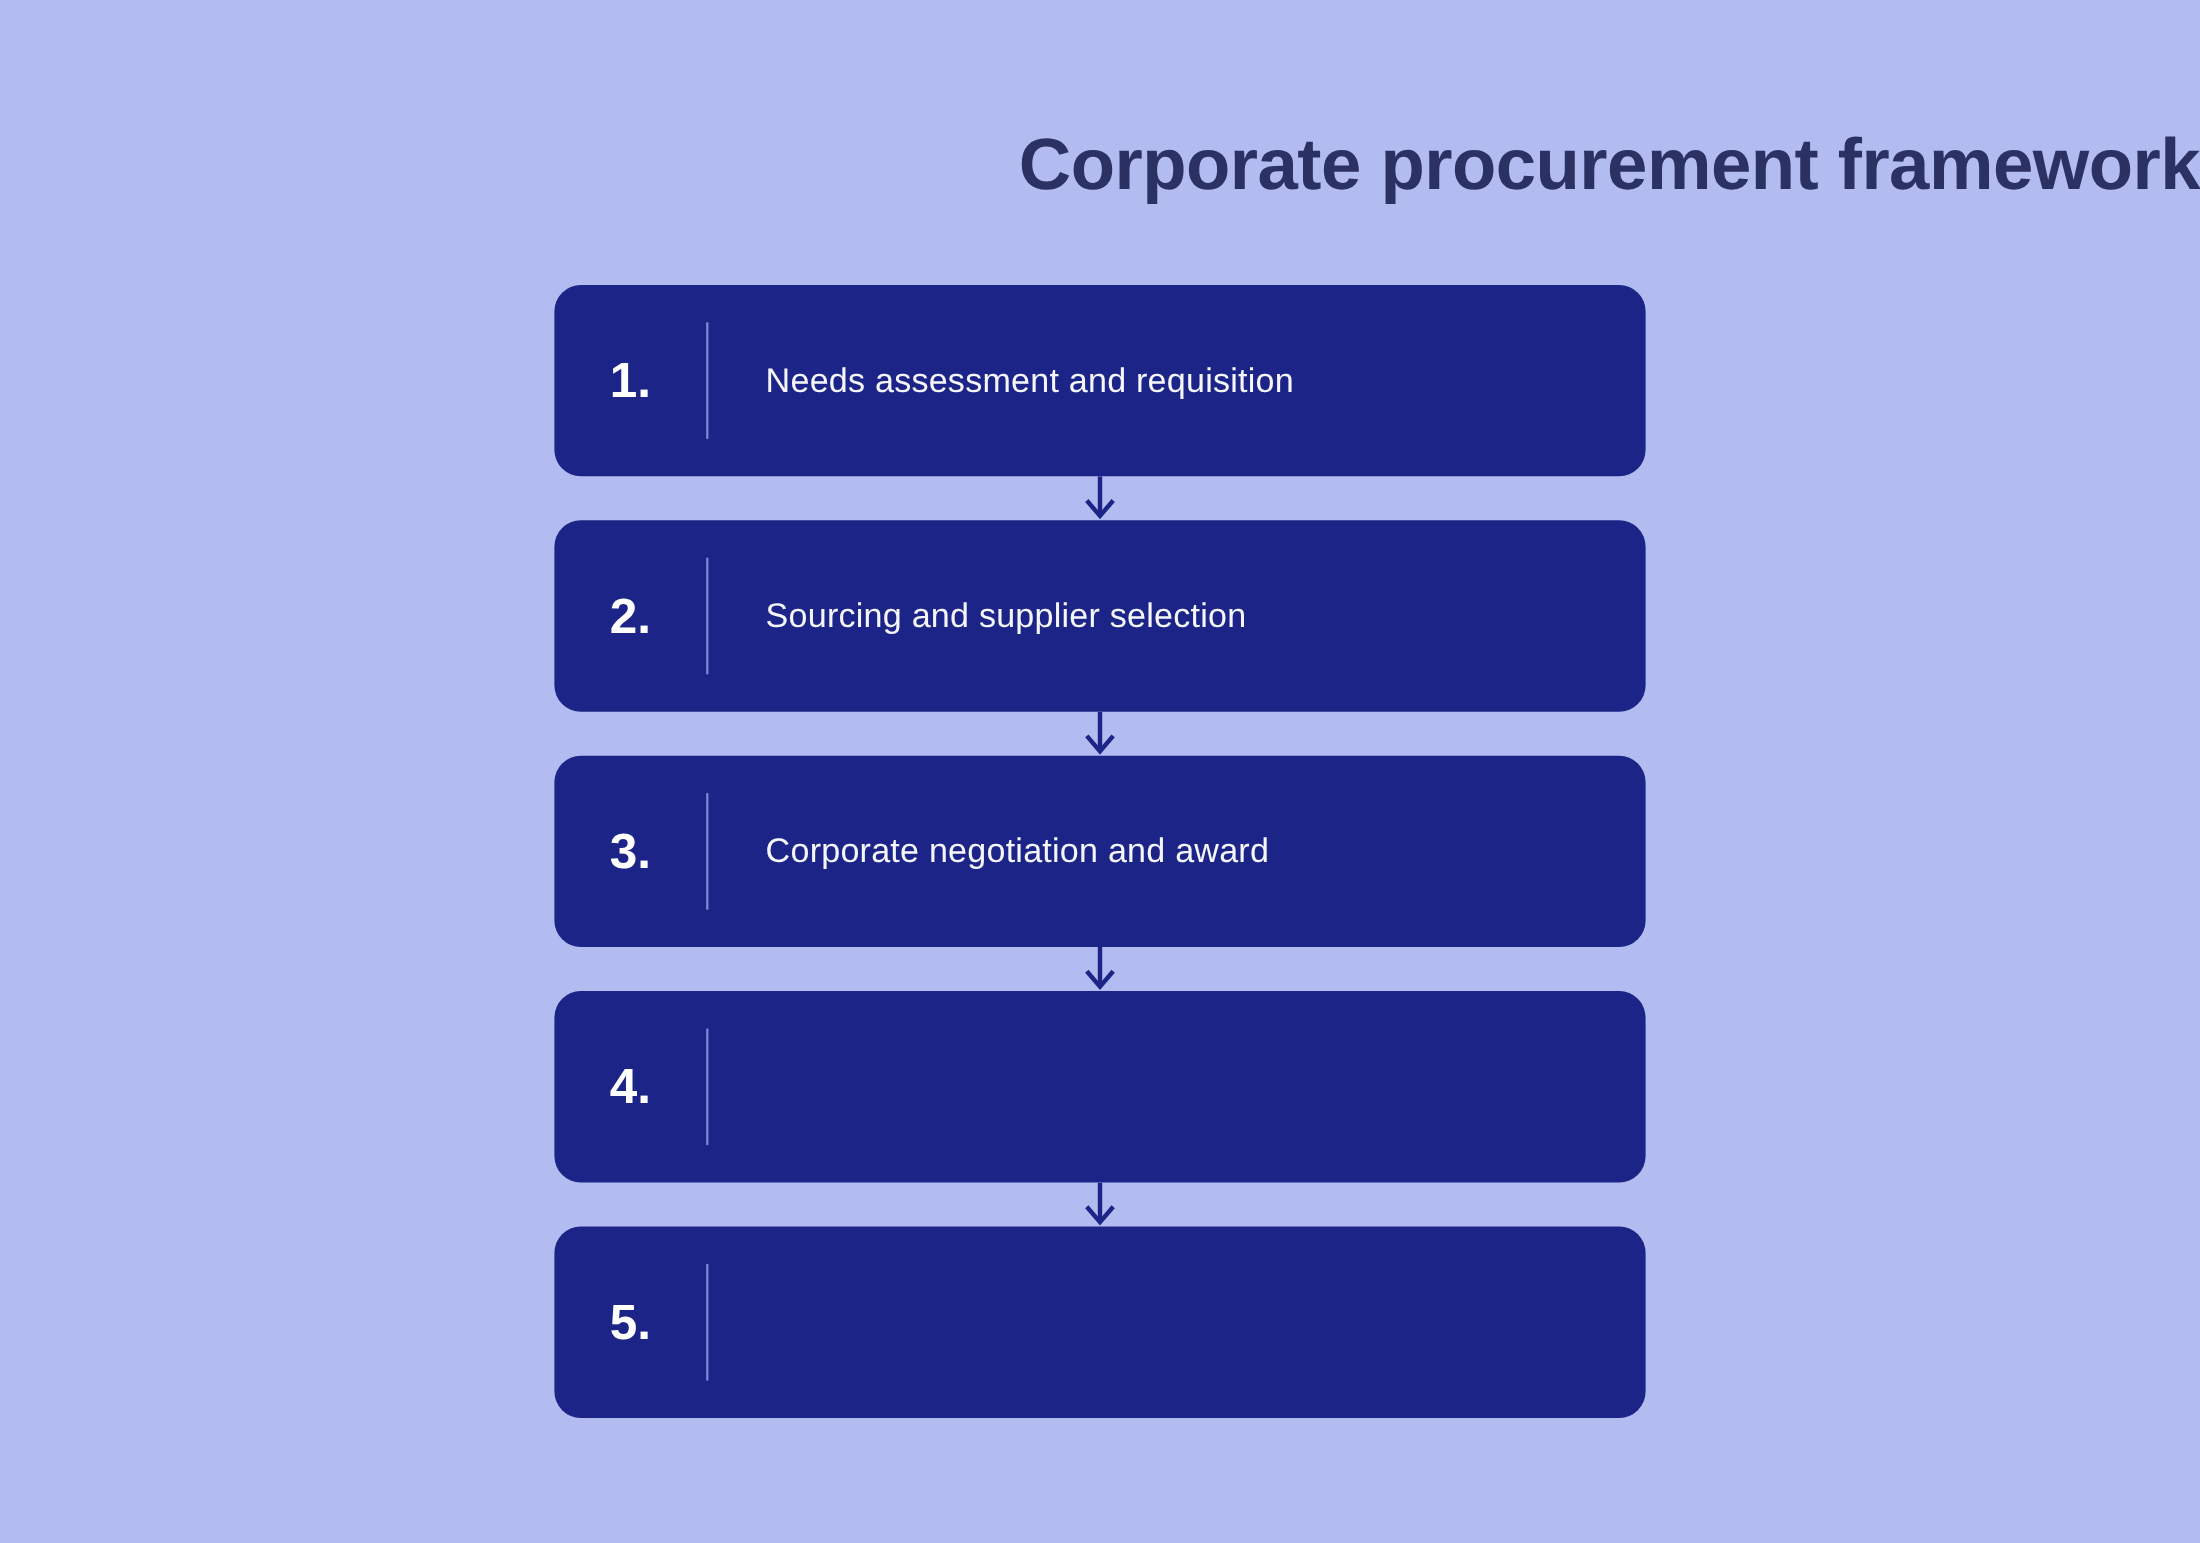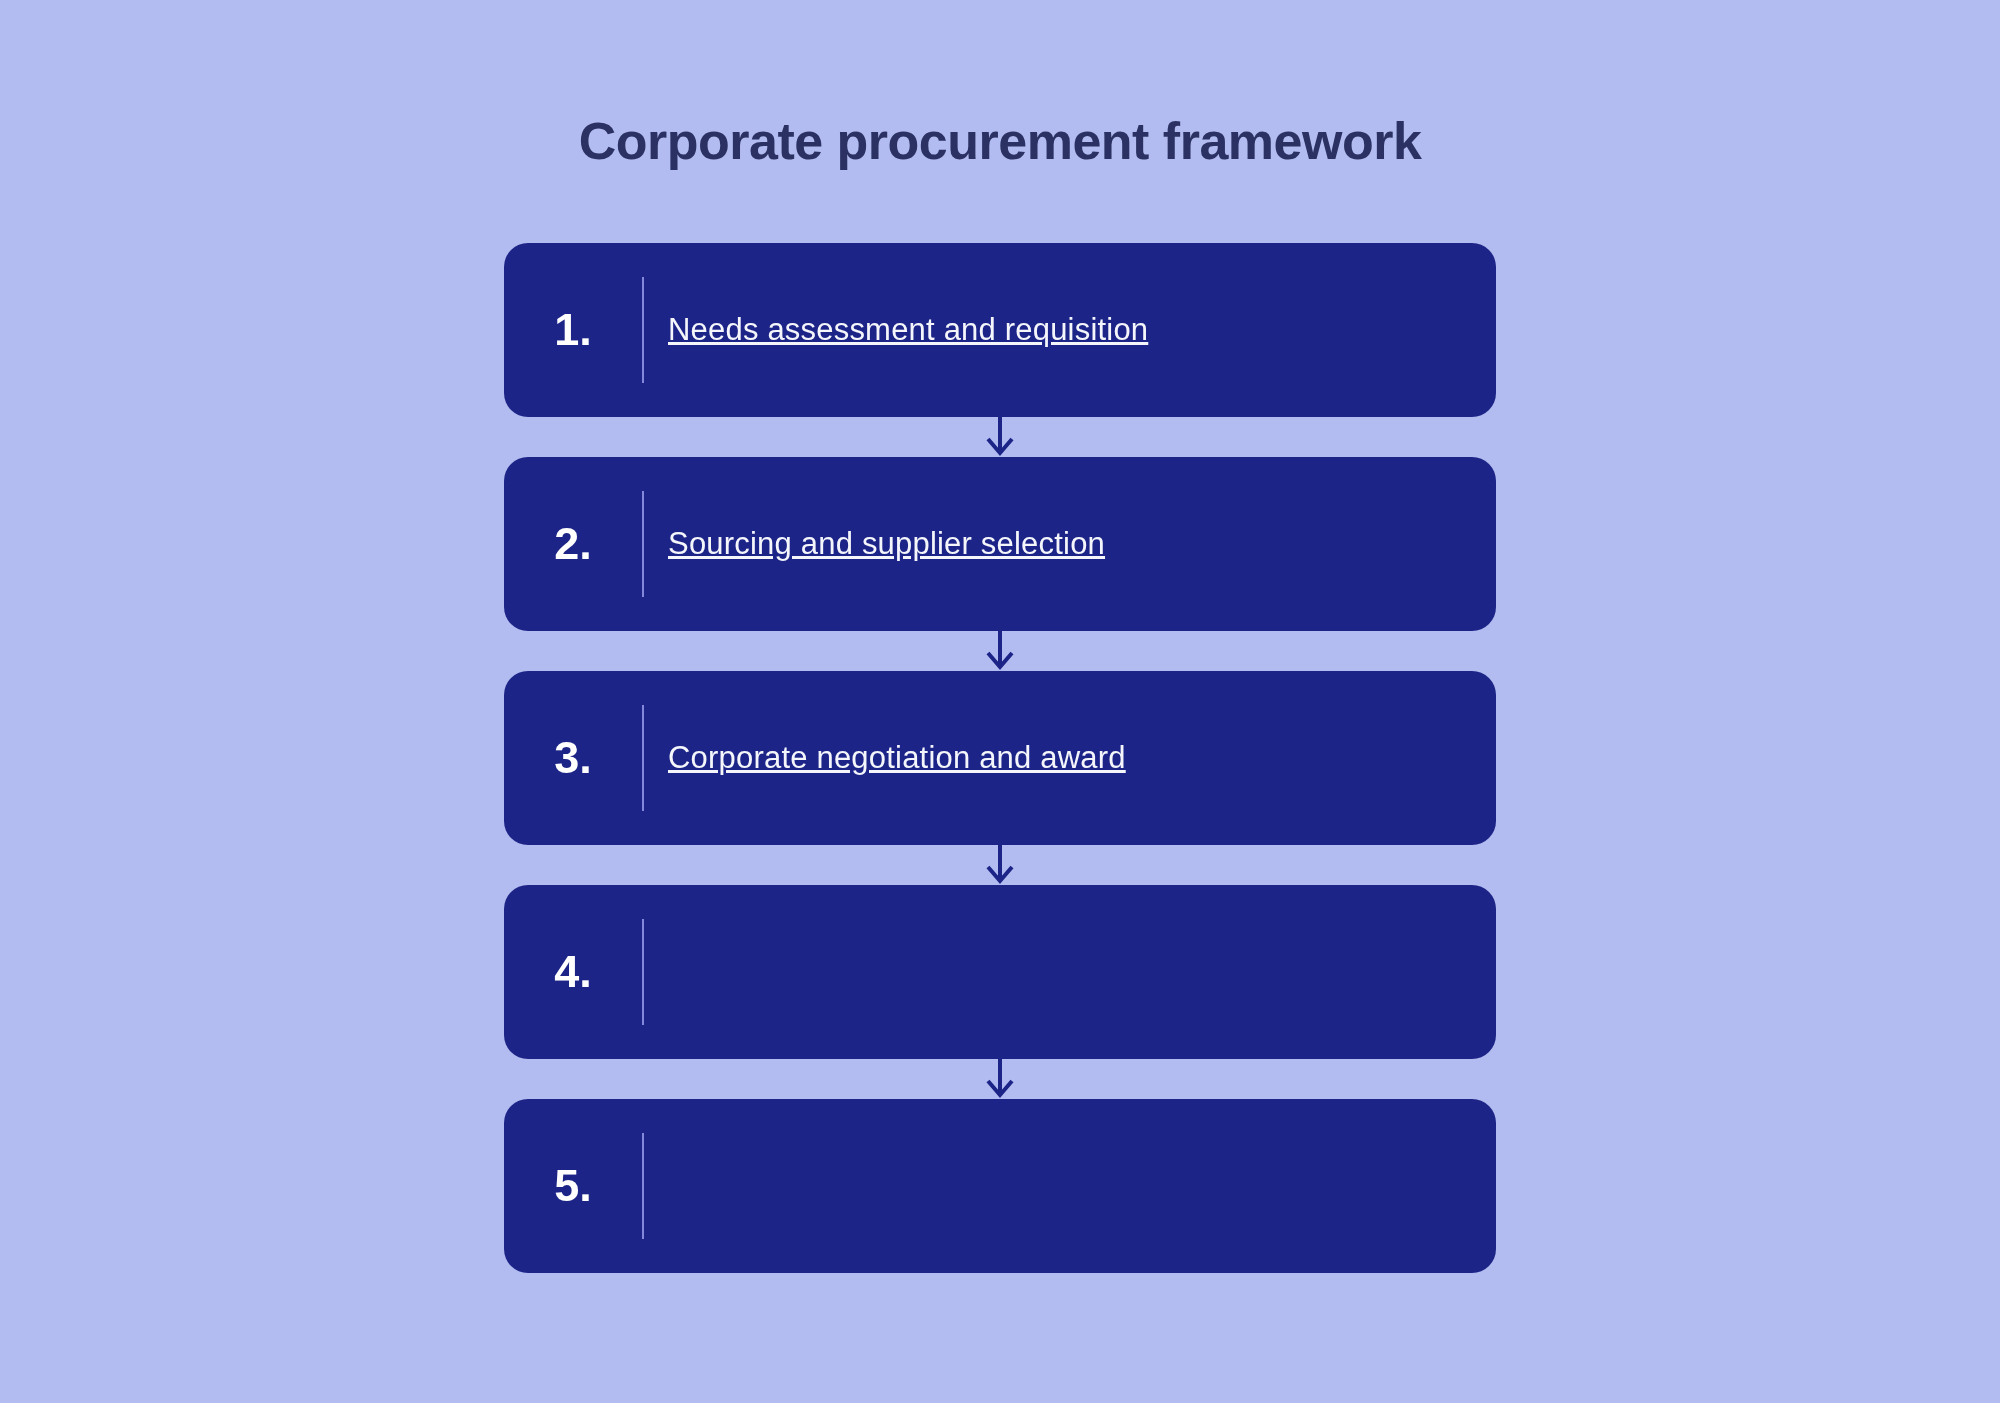--- a/index.html
+++ b/index.html
@@ -14,22 +14,22 @@
   html, body { margin: 0; padding: 0; }
   body {
     width: 2000px;
     height: 1403px;
     background: var(--background);
     font-family: "Liberation Sans", "DejaVu Sans", sans-serif;
     overflow: hidden;
   }
   .page-title {
     margin: 112px 0 0 0;
-    text-align: center;
-    font-size: 52px;
+    text-align: right;
+    font-size: 66px;
     line-height: 1.15;
     font-weight: 700;
     letter-spacing: -0.5px;
     color: var(--title);
   }
   .flow {
     width: 992px;
     margin: 71px auto 0 auto;
     display: flex;
     flex-direction: column;
@@ -51,26 +51,25 @@
     font-size: 45px;
     font-weight: 700;
   }
   .step-divider {
     width: 2px;
     height: 106px;
     background: var(--divider);
     flex: 0 0 2px;
   }
   .step-label {
-    margin-left: 24px;
+    margin-left: 52px;
     color: var(--text);
     font-size: 31px;
     font-weight: 400;
     letter-spacing: 0.2px;
-    text-decoration: underline;
   }
   .arrow {
     height: 40px;
     display: flex;
     justify-content: center;
     align-items: center;
     color: var(--arrow);
   }
   .arrow svg { display: block; }
 </style>

